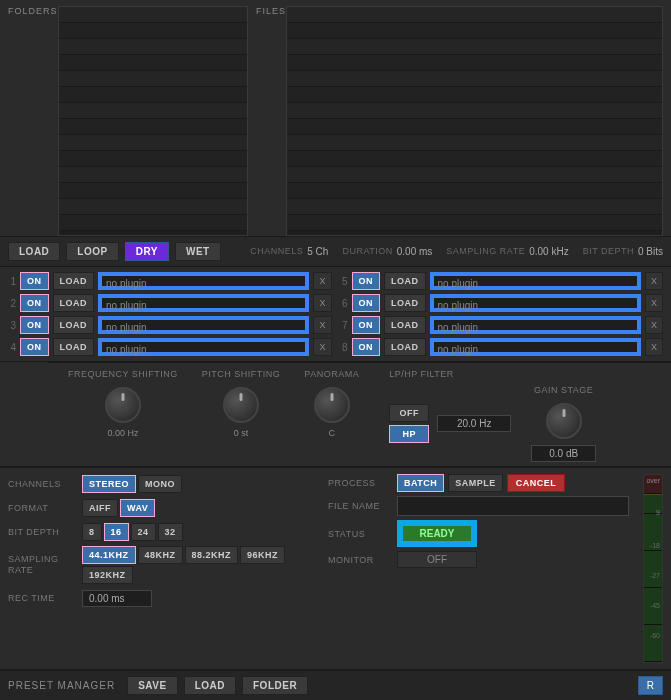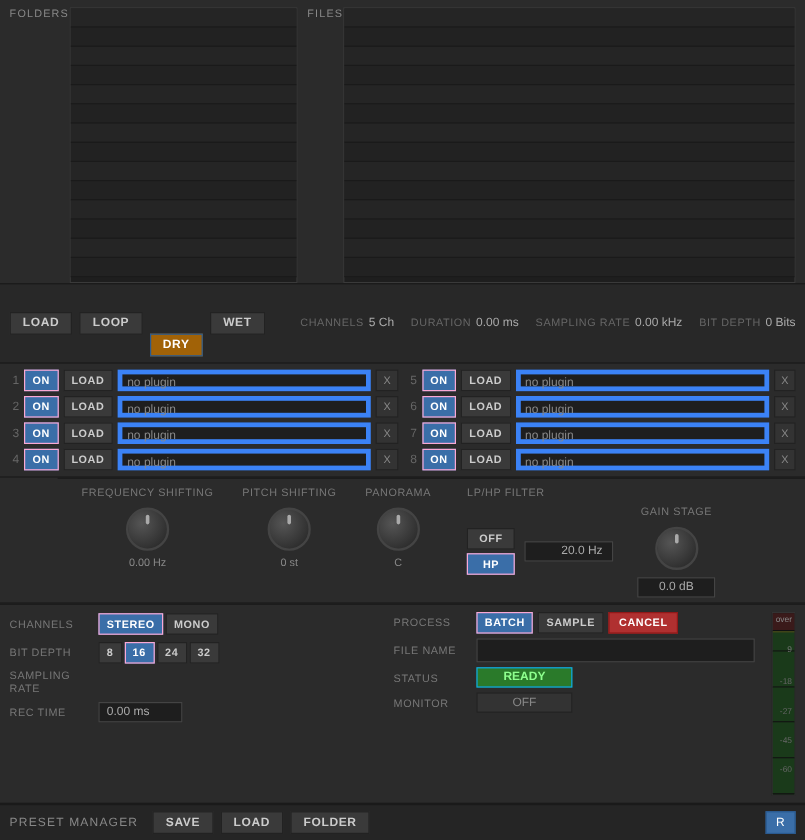--- a/index.html
+++ b/index.html
@@ -93,24 +93,23 @@
       font-weight: bold;
       color: #ccc;
       background: #3a3a3a;
       border: 1px solid #222;
       cursor: pointer;
       text-transform: uppercase;
       letter-spacing: 0.5px;
     }
 
     .btn-blue {
-      background: #a16207;
+      background: #6d28d9;
       color: #fff;
       border: 1px solid #2a5a90;
-      margin-top: 36px;
     }
 
     .info-strip {
       margin-left: auto;
       display: flex;
       gap: 14px;
       align-items: center;
       color: #888;
       font-size: 10px;
     }
@@ -262,21 +261,21 @@
       margin-top: 3px;
     }
 
     .filter-freq {
       background: #1e1e1e;
       border: 1px solid #444;
       color: #aaa;
       font-size: 10px;
       padding: 2px 8px;
       width: 74px;
-      text-align: right;
+      text-align: center;
     }
 
     .gain-display {
       background: #1e1e1e;
       border: 1px solid #444;
       color: #aaa;
       font-size: 10px;
       padding: 2px 10px;
       width: 65px;
       text-align: center;
@@ -383,21 +382,21 @@
       color: #fff;
       border: 1px solid #901818;
     }
 
     .status-badge {
       background: #2a7a2a;
       color: #8eff8e;
       font-size: 10px;
       font-weight: bold;
       padding: 2px 16px;
-      border: 1px solid #0ea5e9;
+      border: 6px solid #0ea5e9;
       text-align: center;
       min-width: 80px;
     }
 
     .monitor-off {
       background: #333;
       color: #888;
       font-size: 10px;
       padding: 2px 16px;
       border: 1px solid #222;
@@ -668,33 +667,47 @@
     <div class="settings-panel">
 
       <div class="setting-row">
         <span class="setting-label">CHANNELS</span>
         <div class="btn-group">
           <button class="btn-small btn-small-blue">STEREO</button>
           <button class="btn-small">MONO</button>
         </div>
       </div>
 
+      <div class="setting-row">
+        <span class="setting-label">FORMAT</span>
+        <div class="btn-group">
+          <button class="btn-small">AIFF</button>
+          <button class="btn-small btn-small-blue">WAV</button>
+        </div>
+      </div>
 
       <div class="setting-row">
         <span class="setting-label">BIT DEPTH</span>
         <div class="btn-group">
           <button class="btn-small">8</button>
           <button class="btn-small btn-small-blue">16</button>
           <button class="btn-small">24</button>
           <button class="btn-small">32</button>
         </div>
       </div>
 
       <div class="setting-row">
         <span class="setting-label-wide">SAMPLING<br>RATE</span>
+        <div class="btn-group">
+          <button class="btn-small btn-small-blue">44.1kHz</button>
+          <button class="btn-small">48kHz</button>
+          <button class="btn-small">88.2kHz</button>
+          <button class="btn-small">96kHz</button>
+          <button class="btn-small">192kHz</button>
+        </div>
       </div>
 
       <div class="setting-row">
         <span class="setting-label">REC TIME</span>
         <input class="rec-time-input" type="text" value="0.00 ms" style="">
       </div>
     </div>
 
     <div class="process-panel">
 

